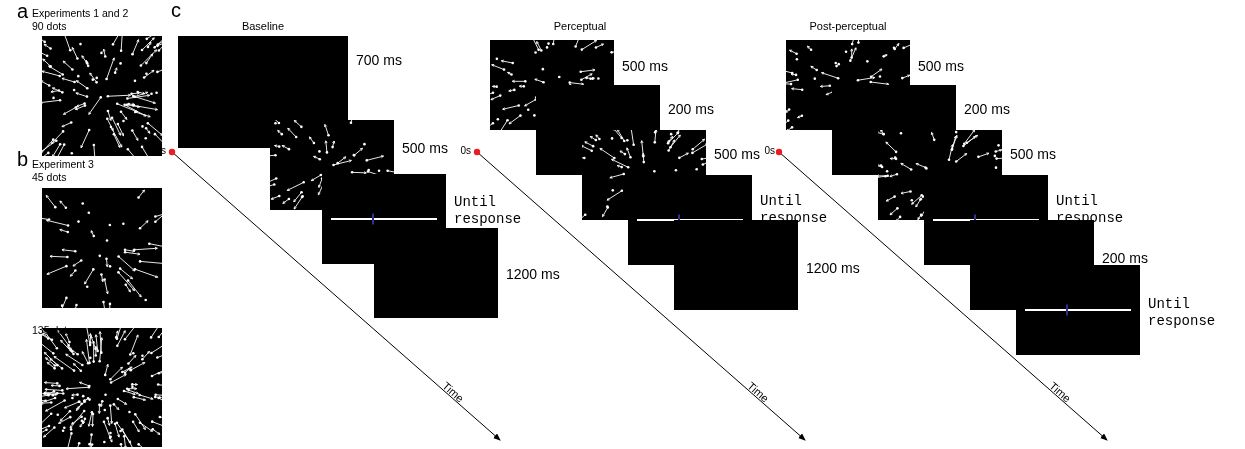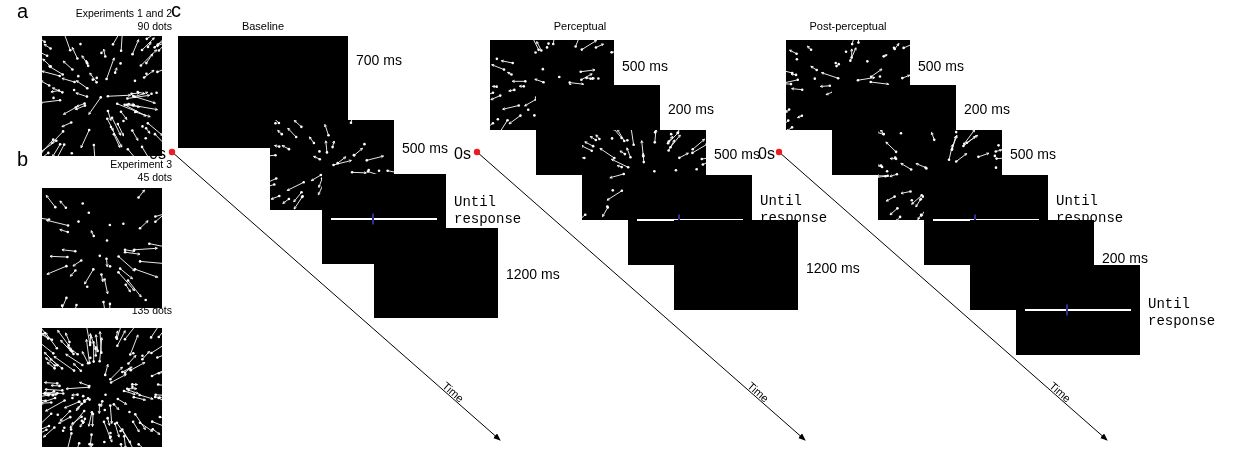--- a/index.html
+++ b/index.html
@@ -1,27 +1,27 @@
 <!DOCTYPE html>
 <html style="--accent-red: #ed1c24; --fixation-blue: #2e3192; --screen-black: #000000;"><head>
 <meta charset="utf-8">
 <style>
   * { margin:0; padding:0; box-sizing:border-box; }
   html,body { background:#fff; }
   body { font-family:"Liberation Sans", sans-serif; color:#000; }
   .fig { position:relative; width:1245px; height:449px; background:#fff; overflow:hidden; }
   .panel-letter { position:absolute; font-size:20px; line-height:1; z-index:4; }
-  .cap { position:absolute; left:32px; width:140px; text-align:right; font-size:10.5px; line-height:1.2; z-index:4; }
+  .cap { position:absolute; left:32px; width:140px; text-align:left; font-size:10.5px; line-height:1.2; z-index:4; }
   .stim { position:absolute; background:#000; display:block; z-index:2; }
   .seq-title { position:absolute; font-size:11px; text-align:center; z-index:4; }
   .screen { position:absolute; background:#000; z-index:2; }
   .screen svg { display:block; }
   .slabel { position:absolute; font-size:14px; line-height:1.2; max-width:64px; z-index:3; }
   .slabel.wrap { width:52px;font-family:Liberation Mono, monospace; }
-  .zero { position:absolute; width:20px; text-align:right; font-size:16px; z-index:3; }
+  .zero { position:absolute; width:20px; text-align:right; font-size:10px; z-index:3; }
   .overlay { position:absolute; left:0; top:0; z-index:1; }
   .tline { stroke:#000; stroke-width:1; }
   .odot { fill:var(--accent-red, #ed1c24); }
   .ttext { font-size:11px; fill:#000; text-anchor:middle; }
   .rline { position:absolute; left:7%; right:7%; top:50%; height:2px; margin-top:-1px; background:#fff; }
   .rtick { position:absolute; left:41%; top:50%; width:2px; height:11px; transform:translate(-50%,-50%); background:var(--fixation-blue, #2e3192); }
 </style>
 </head>
 <body>
 
@@ -513,21 +513,21 @@
       <circle cx="25.376570840366185" cy="69.05639524757862" r="1.3" fill="#fff"></circle>
       <line x1="25.376570840366185" y1="69.05639524757862" x2="7.962713455213656" y2="68.31674428341942" stroke="#fff" stroke-width="0.9"></line>
       <line x1="7.962713455213656" y1="68.31674428341942" x2="10.349758890087198" y2="67.28620360404312" stroke="#fff" stroke-width="0.9"></line>
       <line x1="7.962713455213656" y1="68.31674428341942" x2="10.253774937867282" y2="69.54598684805057" stroke="#fff" stroke-width="0.9"></line>
       <circle cx="33.39179442077875" cy="82.47873656265438" r="1.3" fill="#fff"></circle>
       <line x1="33.39179442077875" y1="82.47873656265438" x2="28.446079068386616" y2="88.27506000325783" stroke="#fff" stroke-width="0.9"></line>
       <line x1="28.446079068386616" y1="88.27506000325783" x2="29.10538362869528" y2="85.76004161430792" stroke="#fff" stroke-width="0.9"></line>
       <line x1="28.446079068386616" y1="88.27506000325783" x2="30.825990937473215" y2="87.22815050603243" stroke="#fff" stroke-width="0.9"></line>
       <circle cx="46.829443666152656" cy="24.6815963415429" r="1.3" fill="#fff"></circle>
     </svg>
-  <div class="cap" style="top:304px">135 dots</div>
+  <div class="cap" style="top:324px">135 dots</div>
   <svg class="stim" style="left:42px;top:328px" width="120" height="119">
       <circle cx="15.40813816152513" cy="37.13281986233778" r="1.3" fill="#fff"></circle>
       <line x1="15.40813816152513" y1="37.13281986233778" x2="2.2750070526528035" y2="24.331063934669814" stroke="#fff" stroke-width="0.9"></line>
       <line x1="2.2750070526528035" y1="24.331063934669814" x2="4.740866474886197" y2="25.155404464901586" stroke="#fff" stroke-width="0.9"></line>
       <line x1="2.2750070526528035" y1="24.331063934669814" x2="3.162081729840086" y2="26.775056266305302" stroke="#fff" stroke-width="0.9"></line>
       <circle cx="35.650110392831266" cy="26.30797135690227" r="1.3" fill="#fff"></circle>
       <line x1="35.650110392831266" y1="26.30797135690227" x2="27.358270746780242" y2="19.8426918197099" stroke="#fff" stroke-width="0.9"></line>
       <line x1="27.358270746780242" y1="19.8426918197099" x2="29.899925385950052" y2="20.390406795939857" stroke="#fff" stroke-width="0.9"></line>
       <line x1="27.358270746780242" y1="19.8426918197099" x2="28.50914872670267" y2="22.174103382546814" stroke="#fff" stroke-width="0.9"></line>
       <circle cx="2.891735278069973" cy="5.0035796435549855" r="1.3" fill="#fff"></circle>

